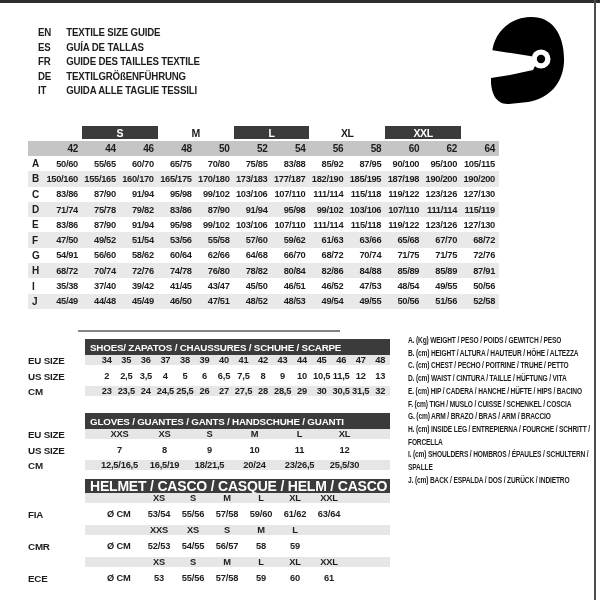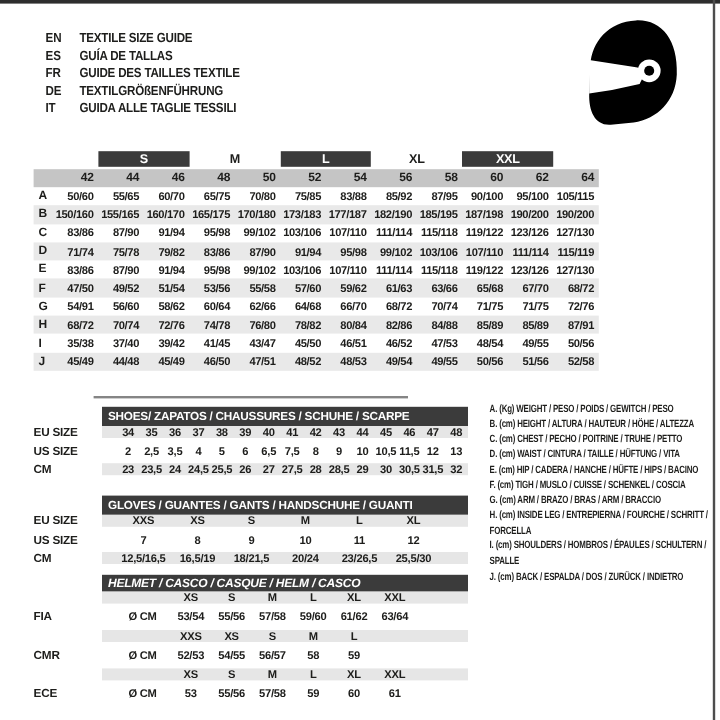--- a/index.html
+++ b/index.html
@@ -33,21 +33,21 @@
 
   .divider{position:absolute;left:78px;top:330px;width:262px;height:1.5px;background:#858585;}
 
   
   .sub-table{position:absolute;left:28px;width:362px;font-weight:700;letter-spacing:-0.2px;}
   .shoes{top:339px;}
   .gloves{top:413px;}
   .helmet-t{top:479px;}
   .bar{margin-left:57px;height:16px;background:var(--dark-bar,#3b3b3b);color:#fff;
     display:flex;align-items:center;padding-left:5px;font-size:9.8px;white-space:nowrap;}
-  .helmet-t .bar{height:14px;font-size:10px;font-style:italic;}
+  .helmet-t .bar{height:14px;font-size:14px;}
   .sub-row{display:flex;height:15.5px;align-items:flex-start;}
   .helmet-t .sub-row{height:16px;}
   .row-label{width:57px;flex:0 0 57px;display:flex;align-items:center;font-size:9.8px;}
   .row-body{flex:1;padding-left:12px;}
   .row-body.shaded{background:#e6e6e6;}
   .shoes .row-body{display:grid;grid-template-columns:repeat(15,1fr);}
   .gloves .row-body{display:grid;grid-template-columns:repeat(6,45px);}
   .helmet-t .row-body{display:flex;}
   .sub-cell{display:flex;align-items:center;justify-content:center;font-size:9.3px;overflow:hidden;}
   .helmet-t .sub-cell{width:34px;flex:0 0 34px;}

